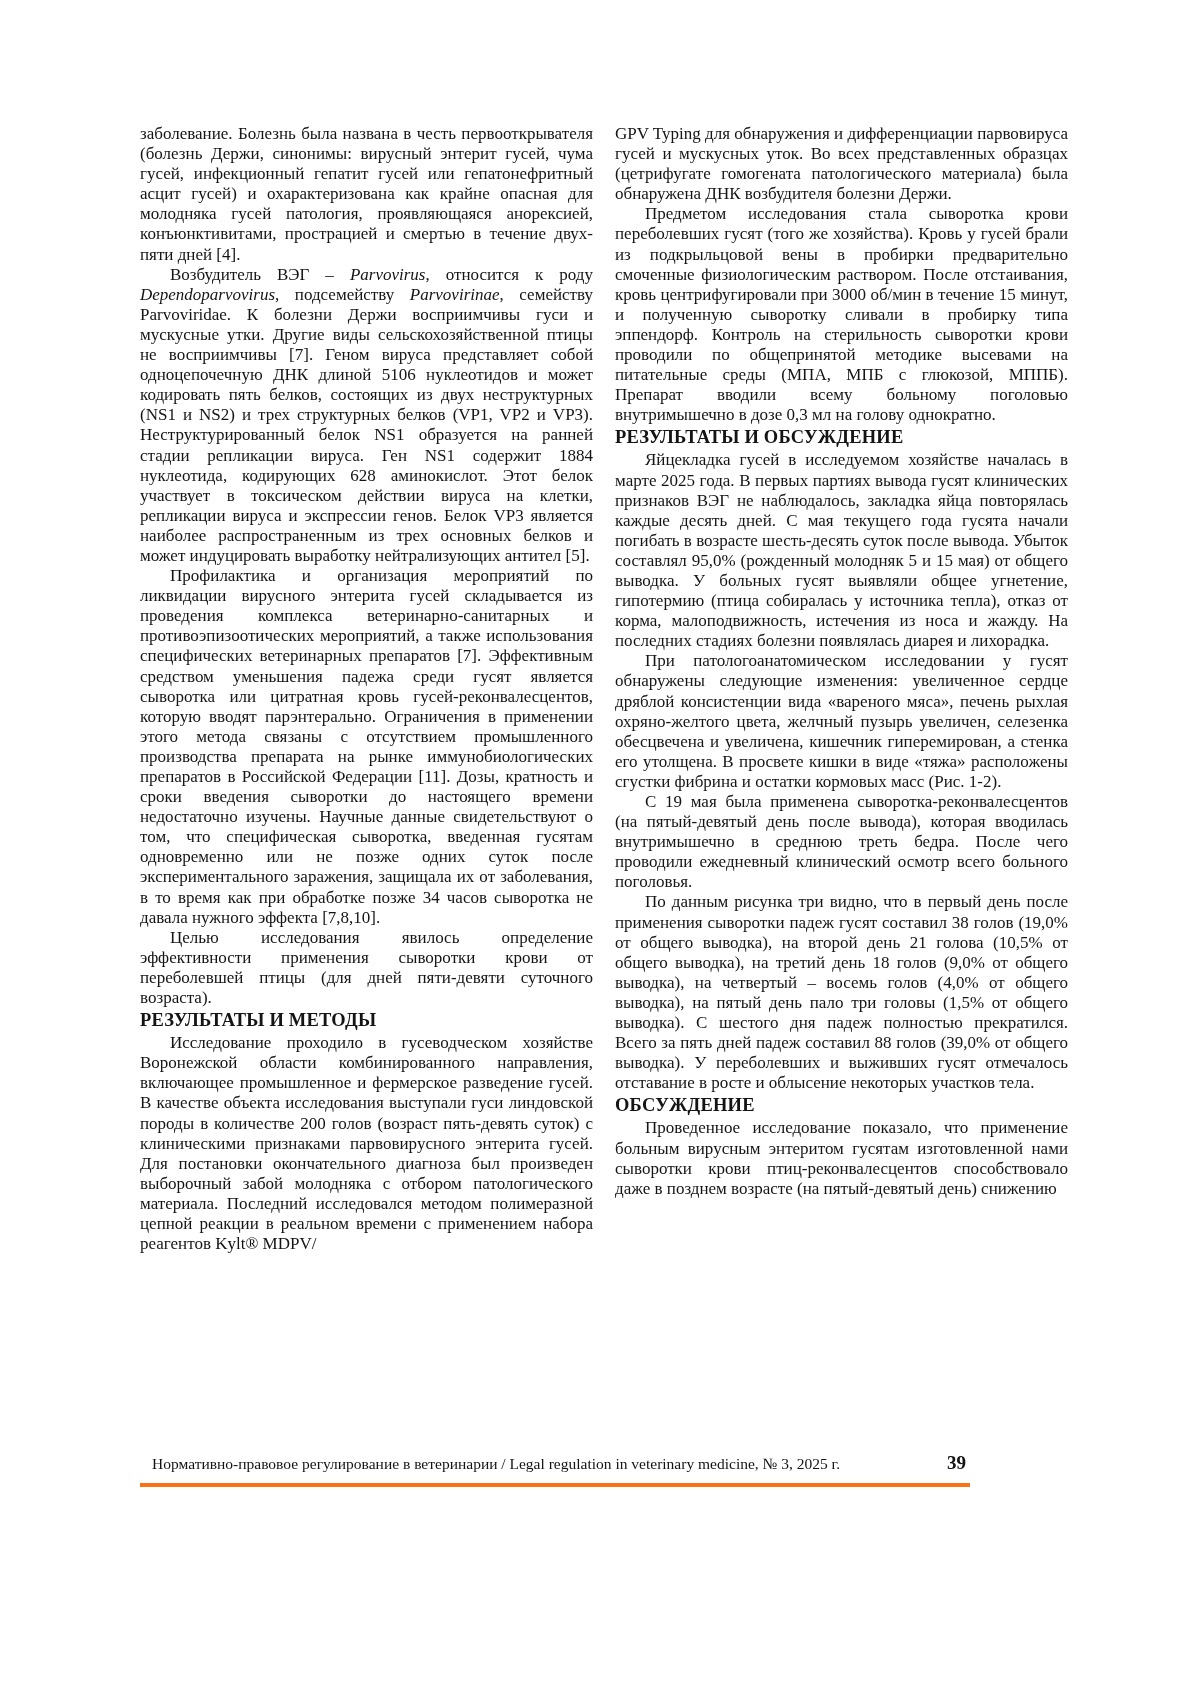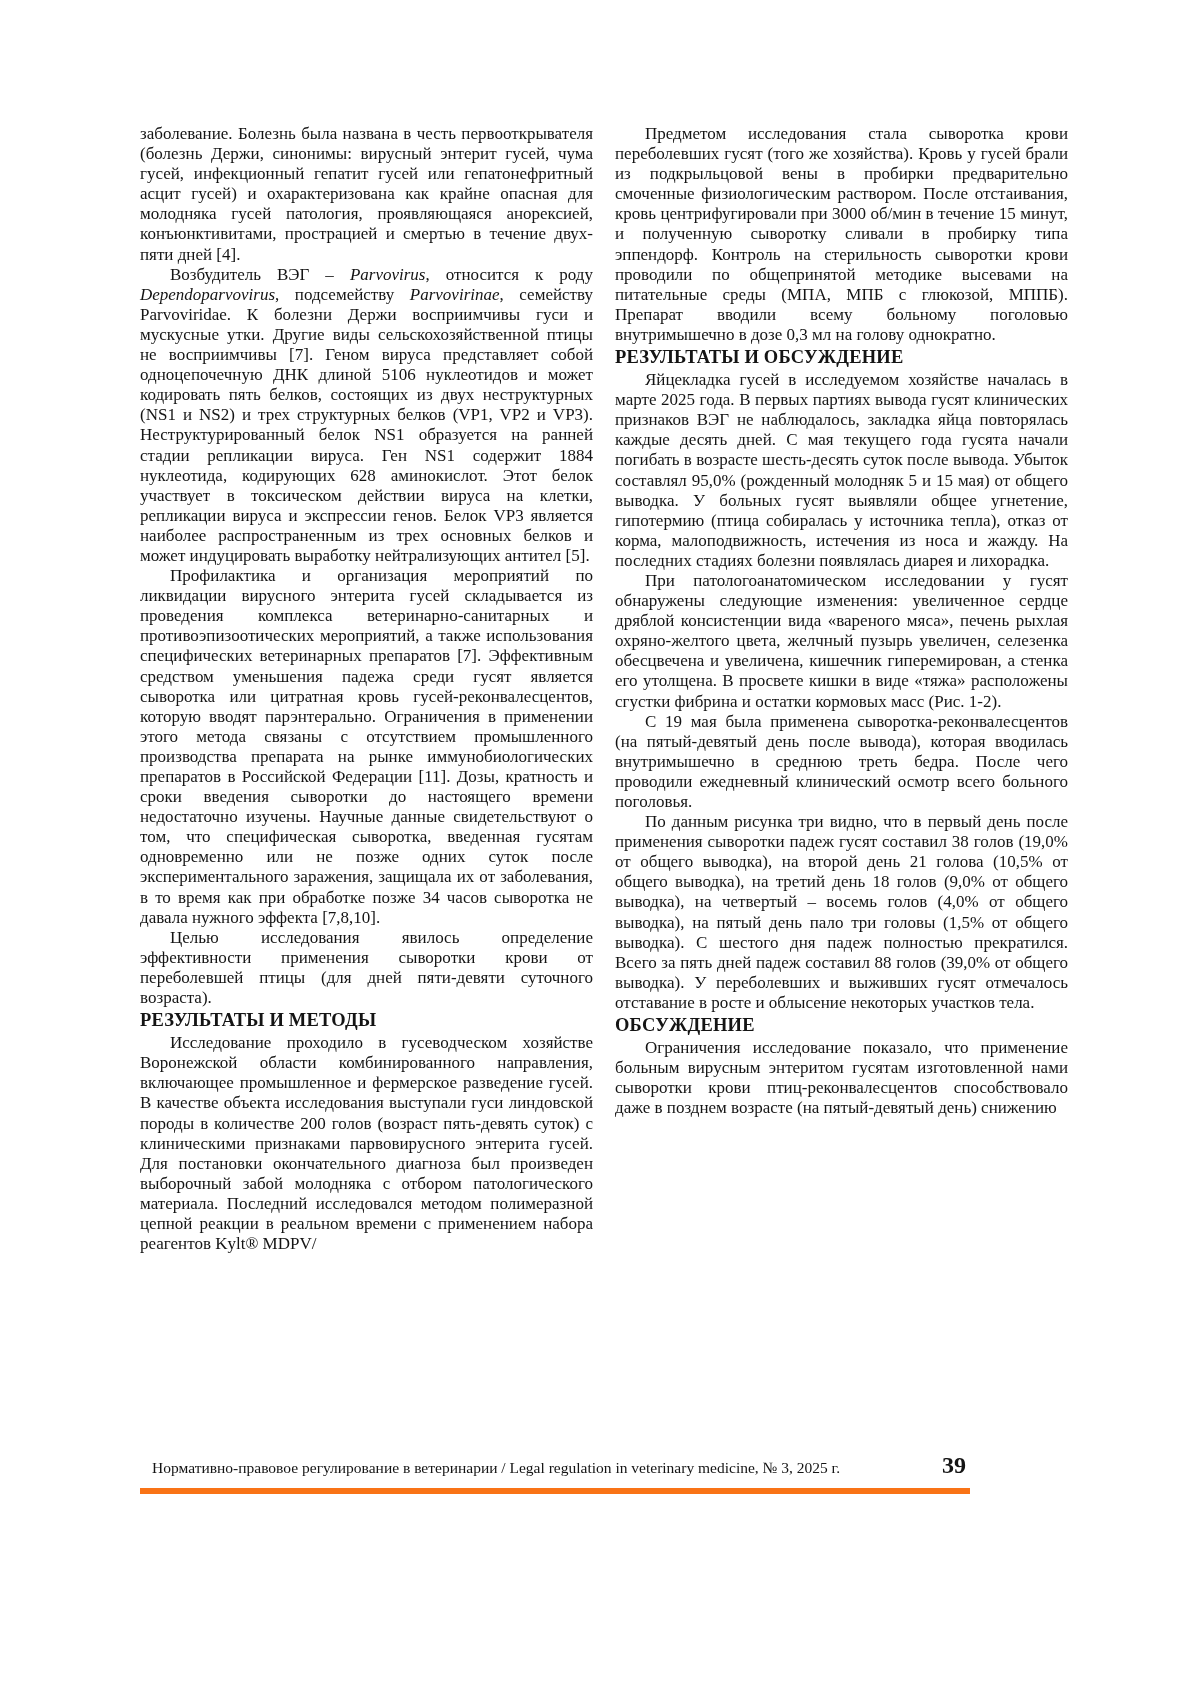--- a/index.html
+++ b/index.html
@@ -44,53 +44,54 @@
   }
   .footer {
     position: absolute;
     left: 140px;
     top: 1452px;
     width: 830px;
     display: flex;
     justify-content: space-between;
     align-items: baseline;
     padding: 0 4px 9px 12px;
-    border-bottom: 6px solid #f97316;
+    border-bottom: 4px solid #f97316;
   }
   .footer-text {
     font-size: 15.5px;
     line-height: 19px;
   }
   .page-number {
-    font-size: 24px;
+    font-size: 19px;
     font-weight: bold;
     text-align: right;
   }
 </style>
 </head>
 <body>
 
 <div class="page">
   <div class="content">
     <div class="column">
         <p class="para no-indent">заболевание. Болезнь была названа в честь первооткрывателя (болезнь Держи, синонимы: вирусный энтерит гусей, чума гусей, инфекционный гепатит гусей или гепатонефритный асцит гусей) и охарактеризована как крайне опасная для молодняка гусей патология, проявляющаяся анорексией, конъюнктивитами, прострацией и смертью в течение двух-пяти дней [4].</p>
         <p class="para"><span>Возбудитель ВЭГ – </span><i>Parvovirus</i><span>, относится к роду </span><i>Dependoparvovirus</i><span>, подсемейству </span><i>Parvovirinae</i><span>, семейству Parvoviridae. К болезни Держи восприимчивы гуси и мускусные утки. Другие виды сельскохозяйственной птицы не восприимчивы [7]. Геном вируса представляет собой одноцепочечную ДНК длиной 5106 нуклеотидов и может кодировать пять белков, состоящих из двух неструктурных (NS1 и NS2) и трех структурных белков (VP1, VP2 и VP3). Неструктурированный белок NS1 образуется на ранней стадии репликации вируса. Ген NS1 содержит 1884 нуклеотида, кодирующих 628 аминокислот. Этот белок участвует в токсическом действии вируса на клетки, репликации вируса и экспрессии генов. Белок VP3 является наиболее распространенным из трех основных белков и может индуцировать выработку нейтрализующих антител [5].</span></p>
         <p class="para">Профилактика и организация мероприятий по ликвидации вирусного энтерита гусей складывается из проведения комплекса ветеринарно-санитарных и противоэпизоотических мероприятий, а также использования специфических ветеринарных препаратов [7]. Эффективным средством уменьшения падежа среди гусят является сыворотка или цитратная кровь гусей-реконвалесцентов, которую вводят парэнтерально. Ограничения в применении этого метода связаны с отсутствием промышленного производства препарата на рынке иммунобиологических препаратов в Российской Федерации [11]. Дозы, кратность и сроки введения сыворотки до настоящего времени недостаточно изучены. Научные данные свидетельствуют о том, что специфическая сыворотка, введенная гусятам одновременно или не позже одних суток после экспериментального заражения, защищала их от заболевания, в то время как при обработке позже 34 часов сыворотка не давала нужного эффекта [7,8,10].</p>
         <p class="para">Целью исследования явилось определение эффективности применения сыворотки крови от переболевшей птицы (для дней пяти-девяти суточного возраста).</p>
         <h2 class="section-heading">РЕЗУЛЬТАТЫ И МЕТОДЫ</h2>
         <p class="para">Исследование проходило в гусеводческом хозяйстве Воронежской области комбинированного направления, включающее промышленное и фермерское разведение гусей. В качестве объекта исследования выступали гуси линдовской породы в количестве 200 голов (возраст пять-девять суток) с клиническими признаками парвовирусного энтерита гусей. Для постановки окончательного диагноза был произведен выборочный забой молодняка с отбором патологического материала. Последний исследовался методом полимеразной цепной реакции в реальном времени с применением набора реагентов Kylt® MDPV/</p>
       </div>
     <div class="column">
+        <p class="para no-indent">GPV Typing для обнаружения и дифференциации парвовируса гусей и мускусных уток. Во всех представленных образцах (цетрифугате гомогената патологического материала) была обнаружена ДНК возбудителя болезни Держи.</p>
         <p class="para">Предметом исследования стала сыворотка крови переболевших гусят (того же хозяйства). Кровь у гусей брали из подкрыльцовой вены в пробирки предварительно смоченные физиологическим раствором. После отстаивания, кровь центрифугировали при 3000 об/мин в течение 15 минут, и полученную сыворотку сливали в пробирку типа эппендорф. Контроль на стерильность сыворотки крови проводили по общепринятой методике высевами на питательные среды (МПА, МПБ с глюкозой, МППБ). Препарат вводили всему больному поголовью внутримышечно в дозе 0,3 мл на голову однократно.</p>
         <h2 class="section-heading">РЕЗУЛЬТАТЫ И ОБСУЖДЕНИЕ</h2>
         <p class="para">Яйцекладка гусей в исследуемом хозяйстве началась в марте 2025 года. В первых партиях вывода гусят клинических признаков ВЭГ не наблюдалось, закладка яйца повторялась каждые десять дней. С мая текущего года гусята начали погибать в возрасте шесть-десять суток после вывода. Убыток составлял 95,0% (рожденный молодняк 5 и 15 мая) от общего выводка. У больных гусят выявляли общее угнетение, гипотермию (птица собиралась у источника тепла), отказ от корма, малоподвижность, истечения из носа и жажду. На последних стадиях болезни появлялась диарея и лихорадка.</p>
         <p class="para">При патологоанатомическом исследовании у гусят обнаружены следующие изменения: увеличенное сердце дряблой консистенции вида «вареного мяса», печень рыхлая охряно-желтого цвета, желчный пузырь увеличен, селезенка обесцвечена и увеличена, кишечник гиперемирован, а стенка его утолщена. В просвете кишки в виде «тяжа» расположены сгустки фибрина и остатки кормовых масс (Рис. 1-2).</p>
         <p class="para">С 19 мая была применена сыворотка-реконвалесцентов (на пятый-девятый день после вывода), которая вводилась внутримышечно в среднюю треть бедра. После чего проводили ежедневный клинический осмотр всего больного поголовья.</p>
         <p class="para">По данным рисунка три видно, что в первый день после применения сыворотки падеж гусят составил 38 голов (19,0% от общего выводка), на второй день 21 голова (10,5% от общего выводка), на третий день 18 голов (9,0% от общего выводка), на четвертый – восемь голов (4,0% от общего выводка), на пятый день пало три головы (1,5% от общего выводка). С шестого дня падеж полностью прекратился. Всего за пять дней падеж составил 88 голов (39,0% от общего выводка). У переболевших и выживших гусят отмечалось отставание в росте и облысение некоторых участков тела.</p>
         <h2 class="section-heading">ОБСУЖДЕНИЕ</h2>
-        <p class="para">Ограничения исследование показало, что применение больным вирусным энтеритом гусятам изготовленной нами сыворотки крови птиц-реконвалесцентов способствовало даже в позднем возрасте (на пятый-девятый день) снижению</p>
+        <p class="para">Проведенное исследование показало, что применение больным вирусным энтеритом гусятам изготовленной нами сыворотки крови птиц-реконвалесцентов способствовало даже в позднем возрасте (на пятый-девятый день) снижению</p>
       </div>
   </div>
   <div class="footer">
     <span class="footer-text">Нормативно-правовое регулирование в ветеринарии / Legal regulation in veterinary medicine, № 3, 2025 г.</span>
     <span class="page-number">39</span>
   </div>
 </div>
 
 </body></html>

